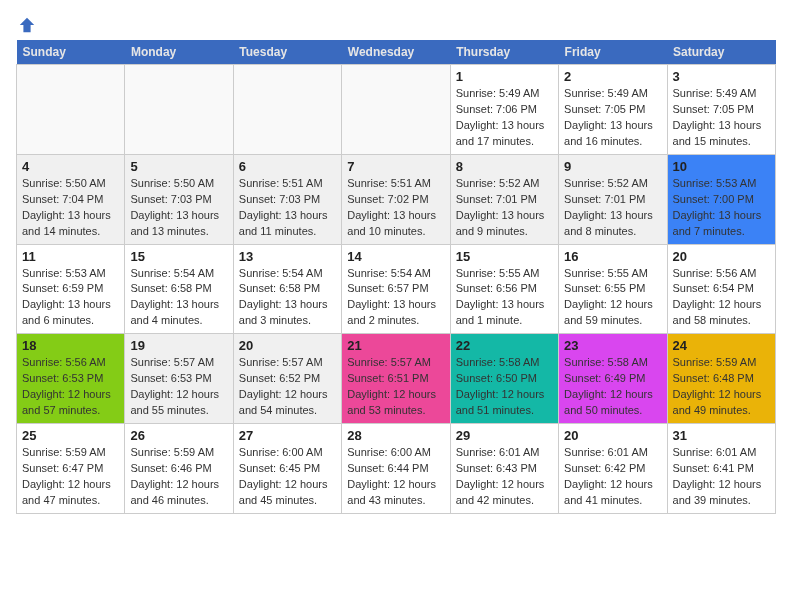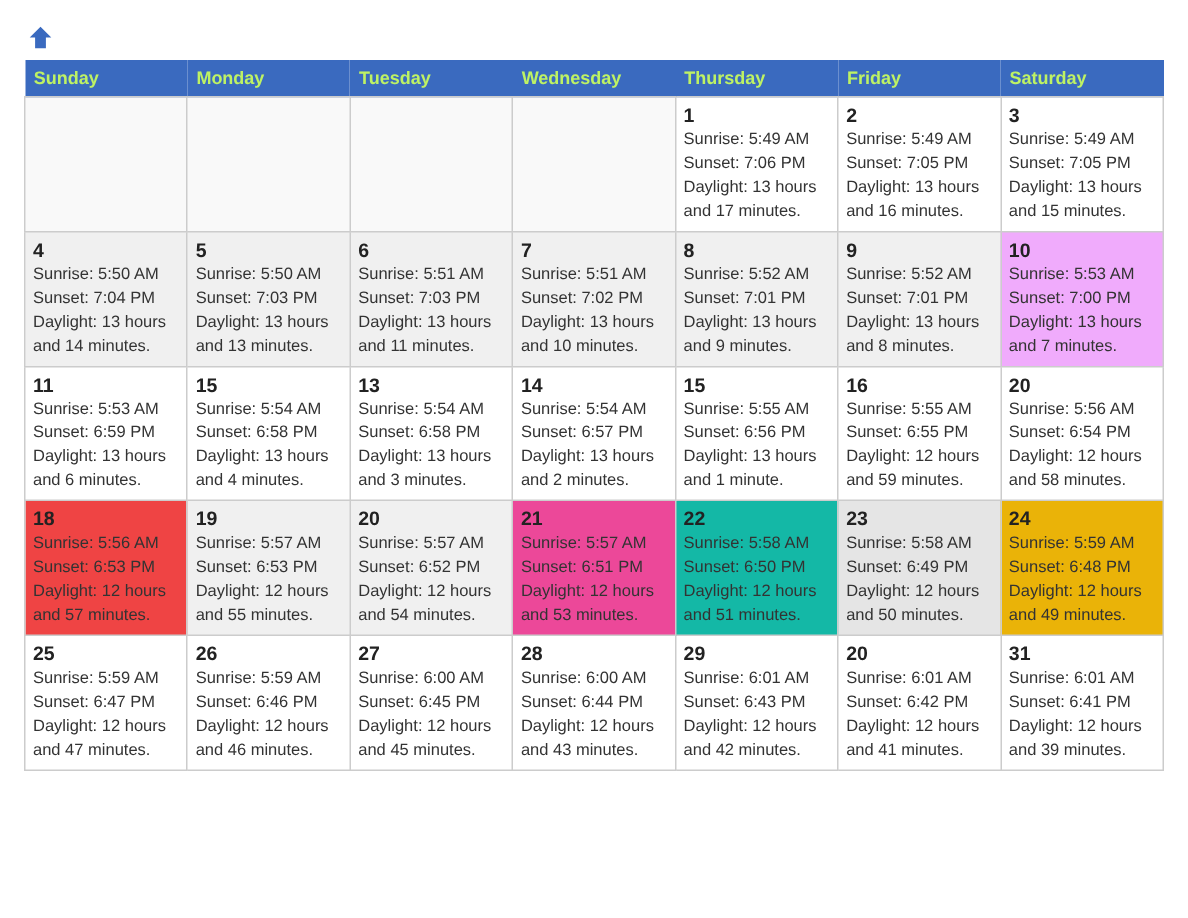--- a/index.html
+++ b/index.html
@@ -53,21 +53,21 @@
       font-size: 16px;
       color: #555;
     }
     .calendar {
       width: 100%;
       border-collapse: collapse;
       font-size: 11px;
     }
     .calendar th {
       background-color: #3a6abf;
-      color: #bef264;
+      color: #e5e5e5;
       text-align: left;
       padding: 5px 6px;
       font-weight: bold;
       font-size: 12px;
     }
     .calendar td {
       border: 1px solid #ccc;
       vertical-align: top;
       padding: 4px 5px;
       width: 108px;
@@ -187,21 +187,21 @@
 Daylight: 13 hours
 and 9 minutes.</div>
         </td>
         <td style="background: rgb(240, 240, 240);">
           <div class="day-num">9</div>
           <div class="day-info" style="white-space: pre-line;">Sunrise: 5:52 AM
 Sunset: 7:01 PM
 Daylight: 13 hours
 and 8 minutes.</div>
         </td>
-        <td style="background: #f0abfc;">
+        <td style="background: #3b82f6;">
           <div class="day-num">10</div>
           <div class="day-info" style="white-space: pre-line;">Sunrise: 5:53 AM
 Sunset: 7:00 PM
 Daylight: 13 hours
 and 7 minutes.</div>
         </td>
       </tr>
       <tr>
         <td>
           <div class="day-num">11</div>
@@ -247,21 +247,21 @@
         </td>
         <td>
           <div class="day-num">20</div>
           <div class="day-info" style="white-space: pre-line;">Sunrise: 5:56 AM
 Sunset: 6:54 PM
 Daylight: 12 hours
 and 58 minutes.</div>
         </td>
       </tr>
       <tr>
-        <td style="background: #ef4444;">
+        <td style="background: #84cc16;">
           <div class="day-num">18</div>
           <div class="day-info" style="white-space: pre-line;">Sunrise: 5:56 AM
 Sunset: 6:53 PM
 Daylight: 12 hours
 and 57 minutes.</div>
         </td>
         <td style="background: rgb(240, 240, 240);">
           <div class="day-num">19</div>
           <div class="day-info" style="white-space: pre-line;">Sunrise: 5:57 AM
 Sunset: 6:53 PM
@@ -282,21 +282,21 @@
 Daylight: 12 hours
 and 53 minutes.</div>
         </td>
         <td style="background: #14b8a6;">
           <div class="day-num">22</div>
           <div class="day-info" style="white-space: pre-line;">Sunrise: 5:58 AM
 Sunset: 6:50 PM
 Daylight: 12 hours
 and 51 minutes.</div>
         </td>
-        <td style="background: #e5e5e5; margin-left: 10px;">
+        <td style="background: #d946ef; margin-left: 10px;">
           <div class="day-num">23</div>
           <div class="day-info" style="white-space: pre-line;">Sunrise: 5:58 AM
 Sunset: 6:49 PM
 Daylight: 12 hours
 and 50 minutes.</div>
         </td>
         <td style="background: #eab308;">
           <div class="day-num">24</div>
           <div class="day-info" style="white-space: pre-line;">Sunrise: 5:59 AM
 Sunset: 6:48 PM

